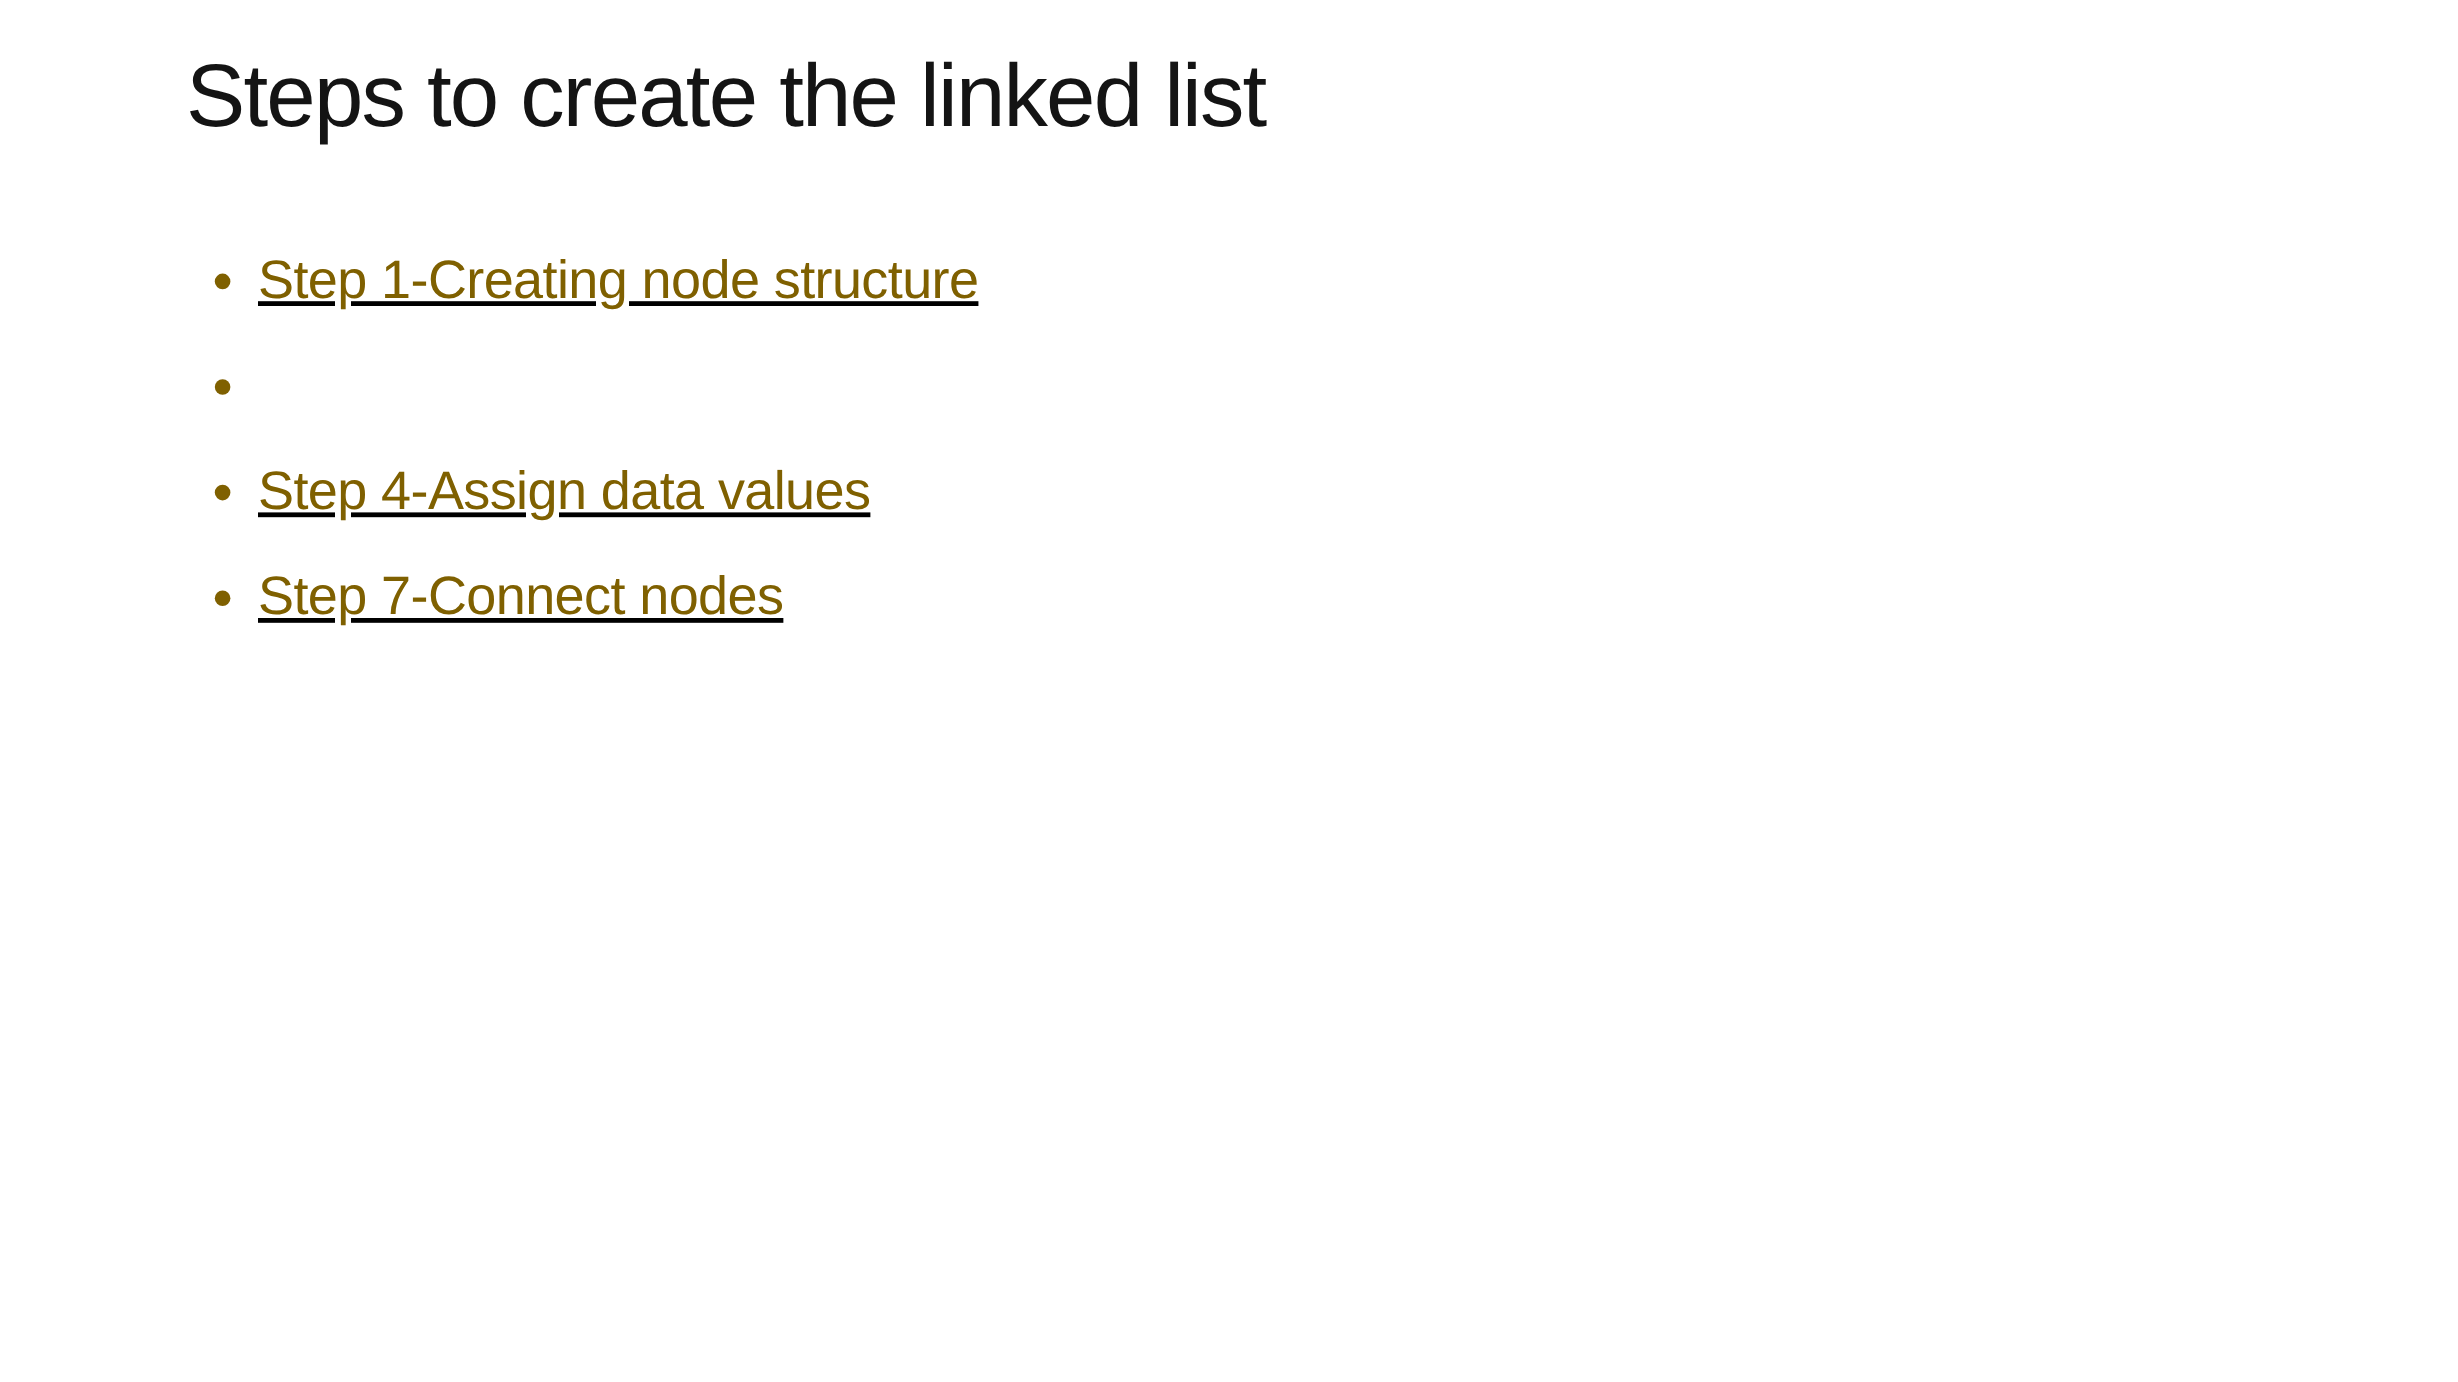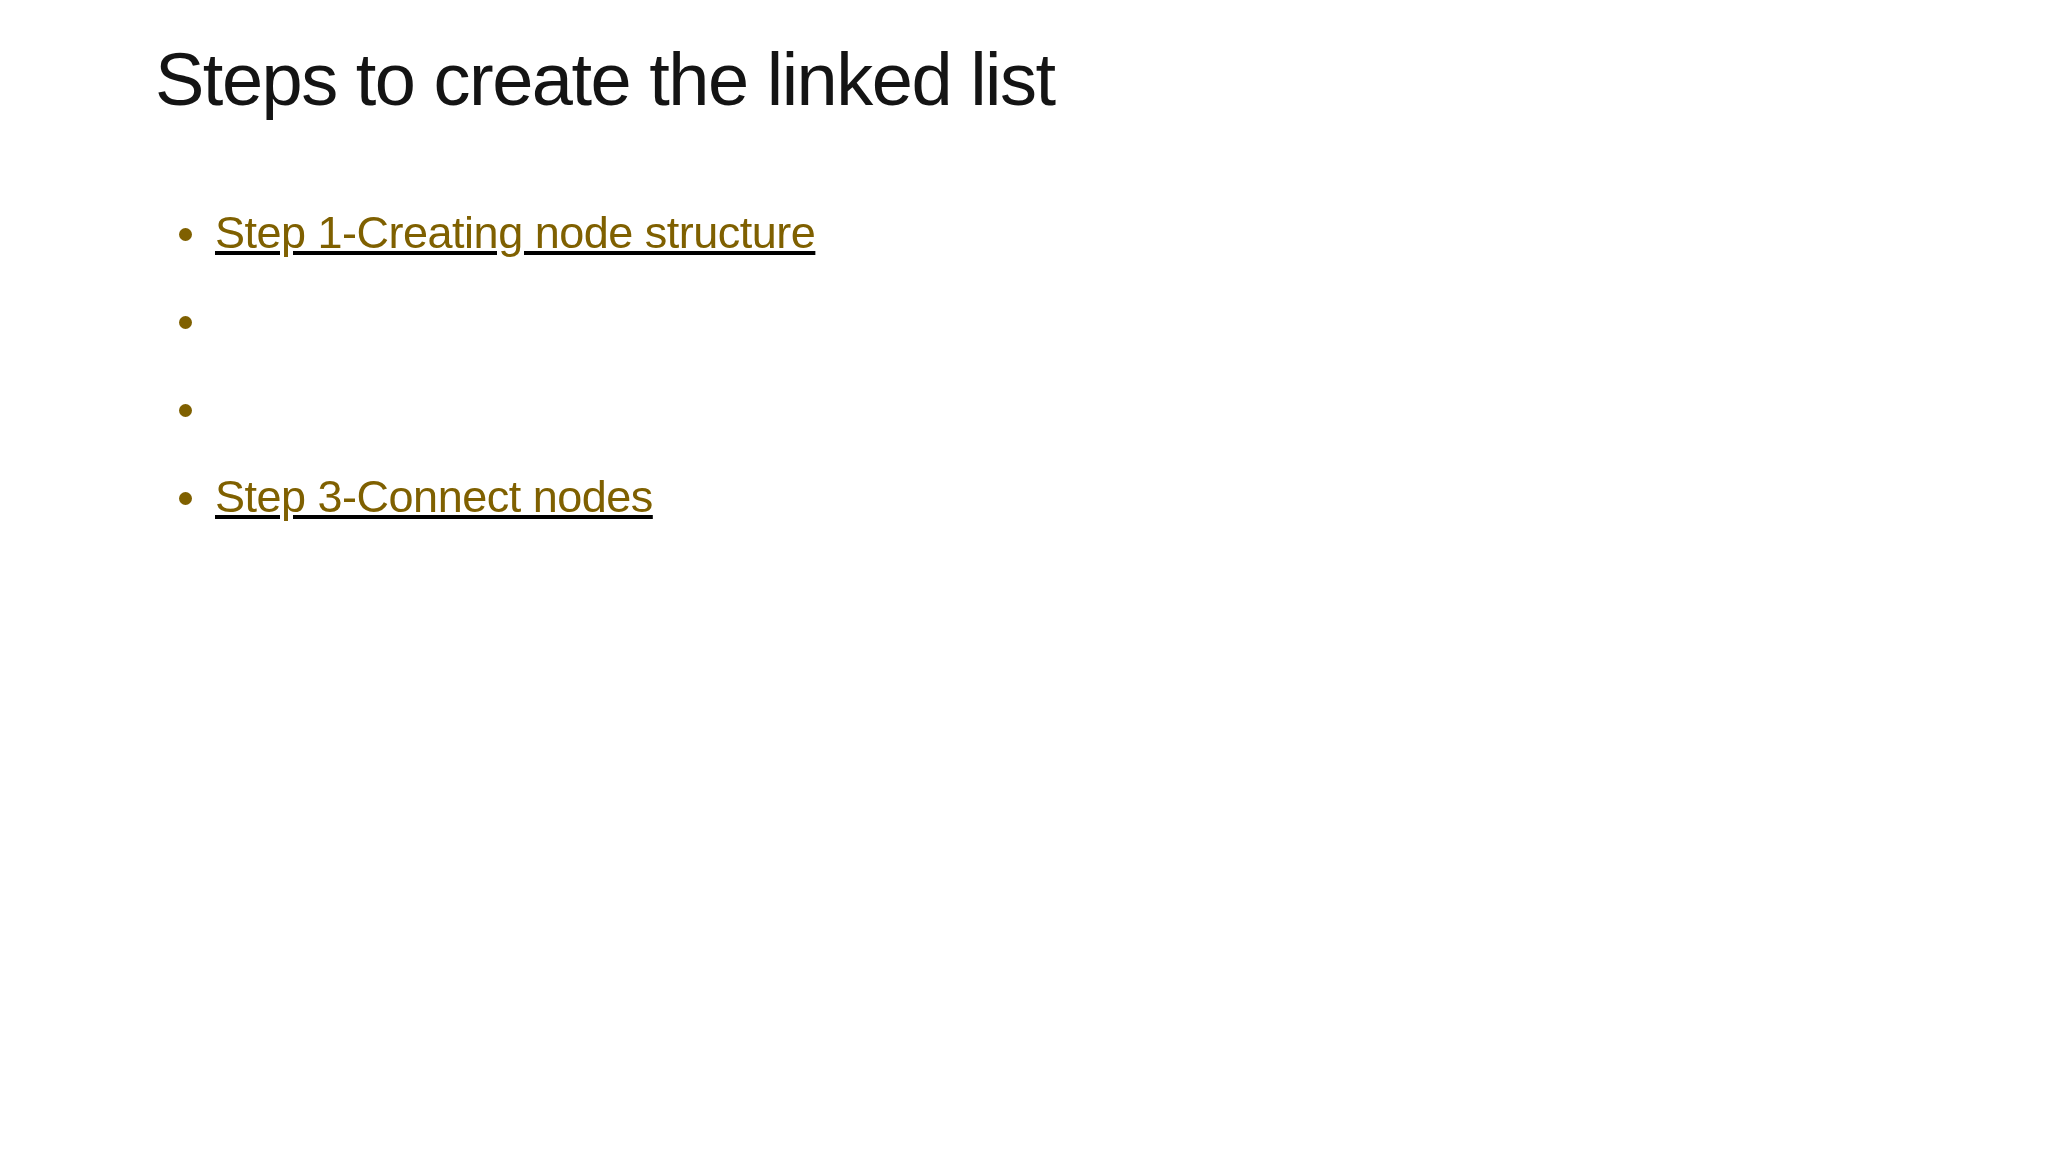--- a/index.html
+++ b/index.html
@@ -68,19 +68,20 @@
   <ul class="bullet-list">
     <li class="bullet-item">
       <span class="bullet-dot"></span>
       <span class="bullet-text">Step 1-Creating node structure</span>
     </li>
     <li class="bullet-item">
       <span class="bullet-dot"></span>
     </li>
     <li class="bullet-item">
       <span class="bullet-dot"></span>
+      <span class="bullet-text">Step 4-Assign data values</span>
     </li>
     <li class="bullet-item">
       <span class="bullet-dot"></span>
-      <span class="bullet-text">Step 3-Connect nodes</span>
+      <span class="bullet-text">Step 7-Connect nodes</span>
     </li>
   </ul>
 </div>
 
 </body></html>

